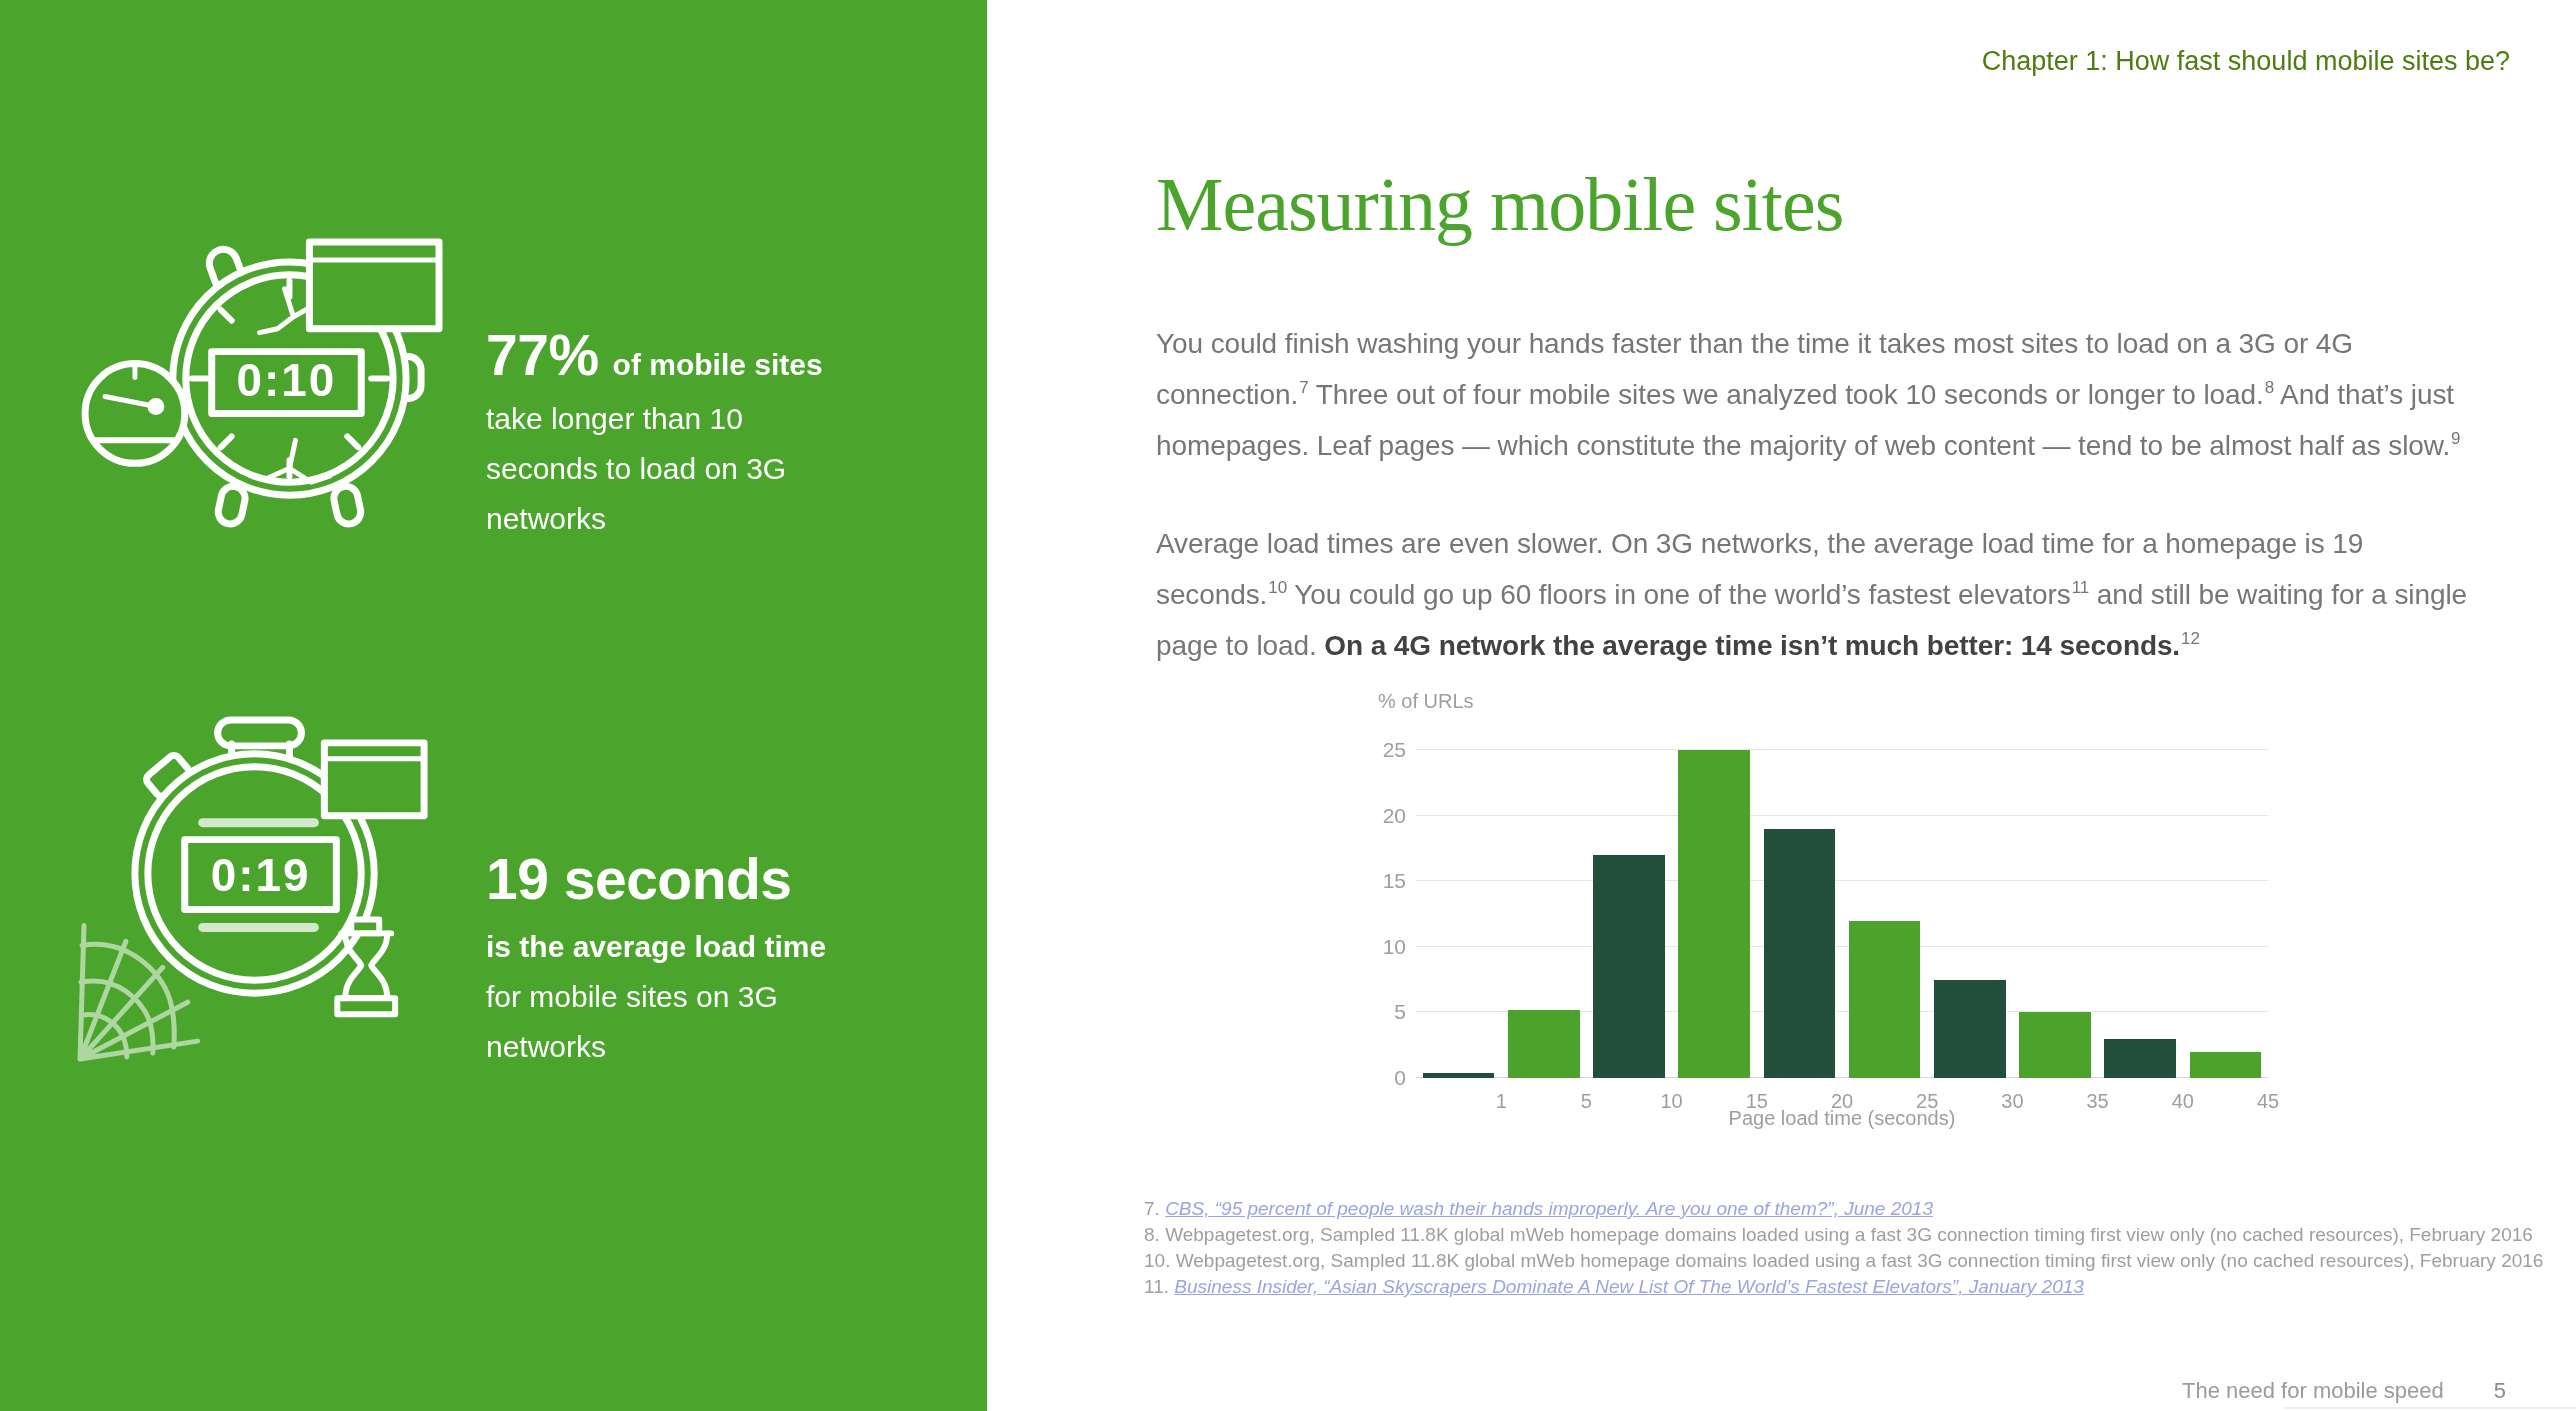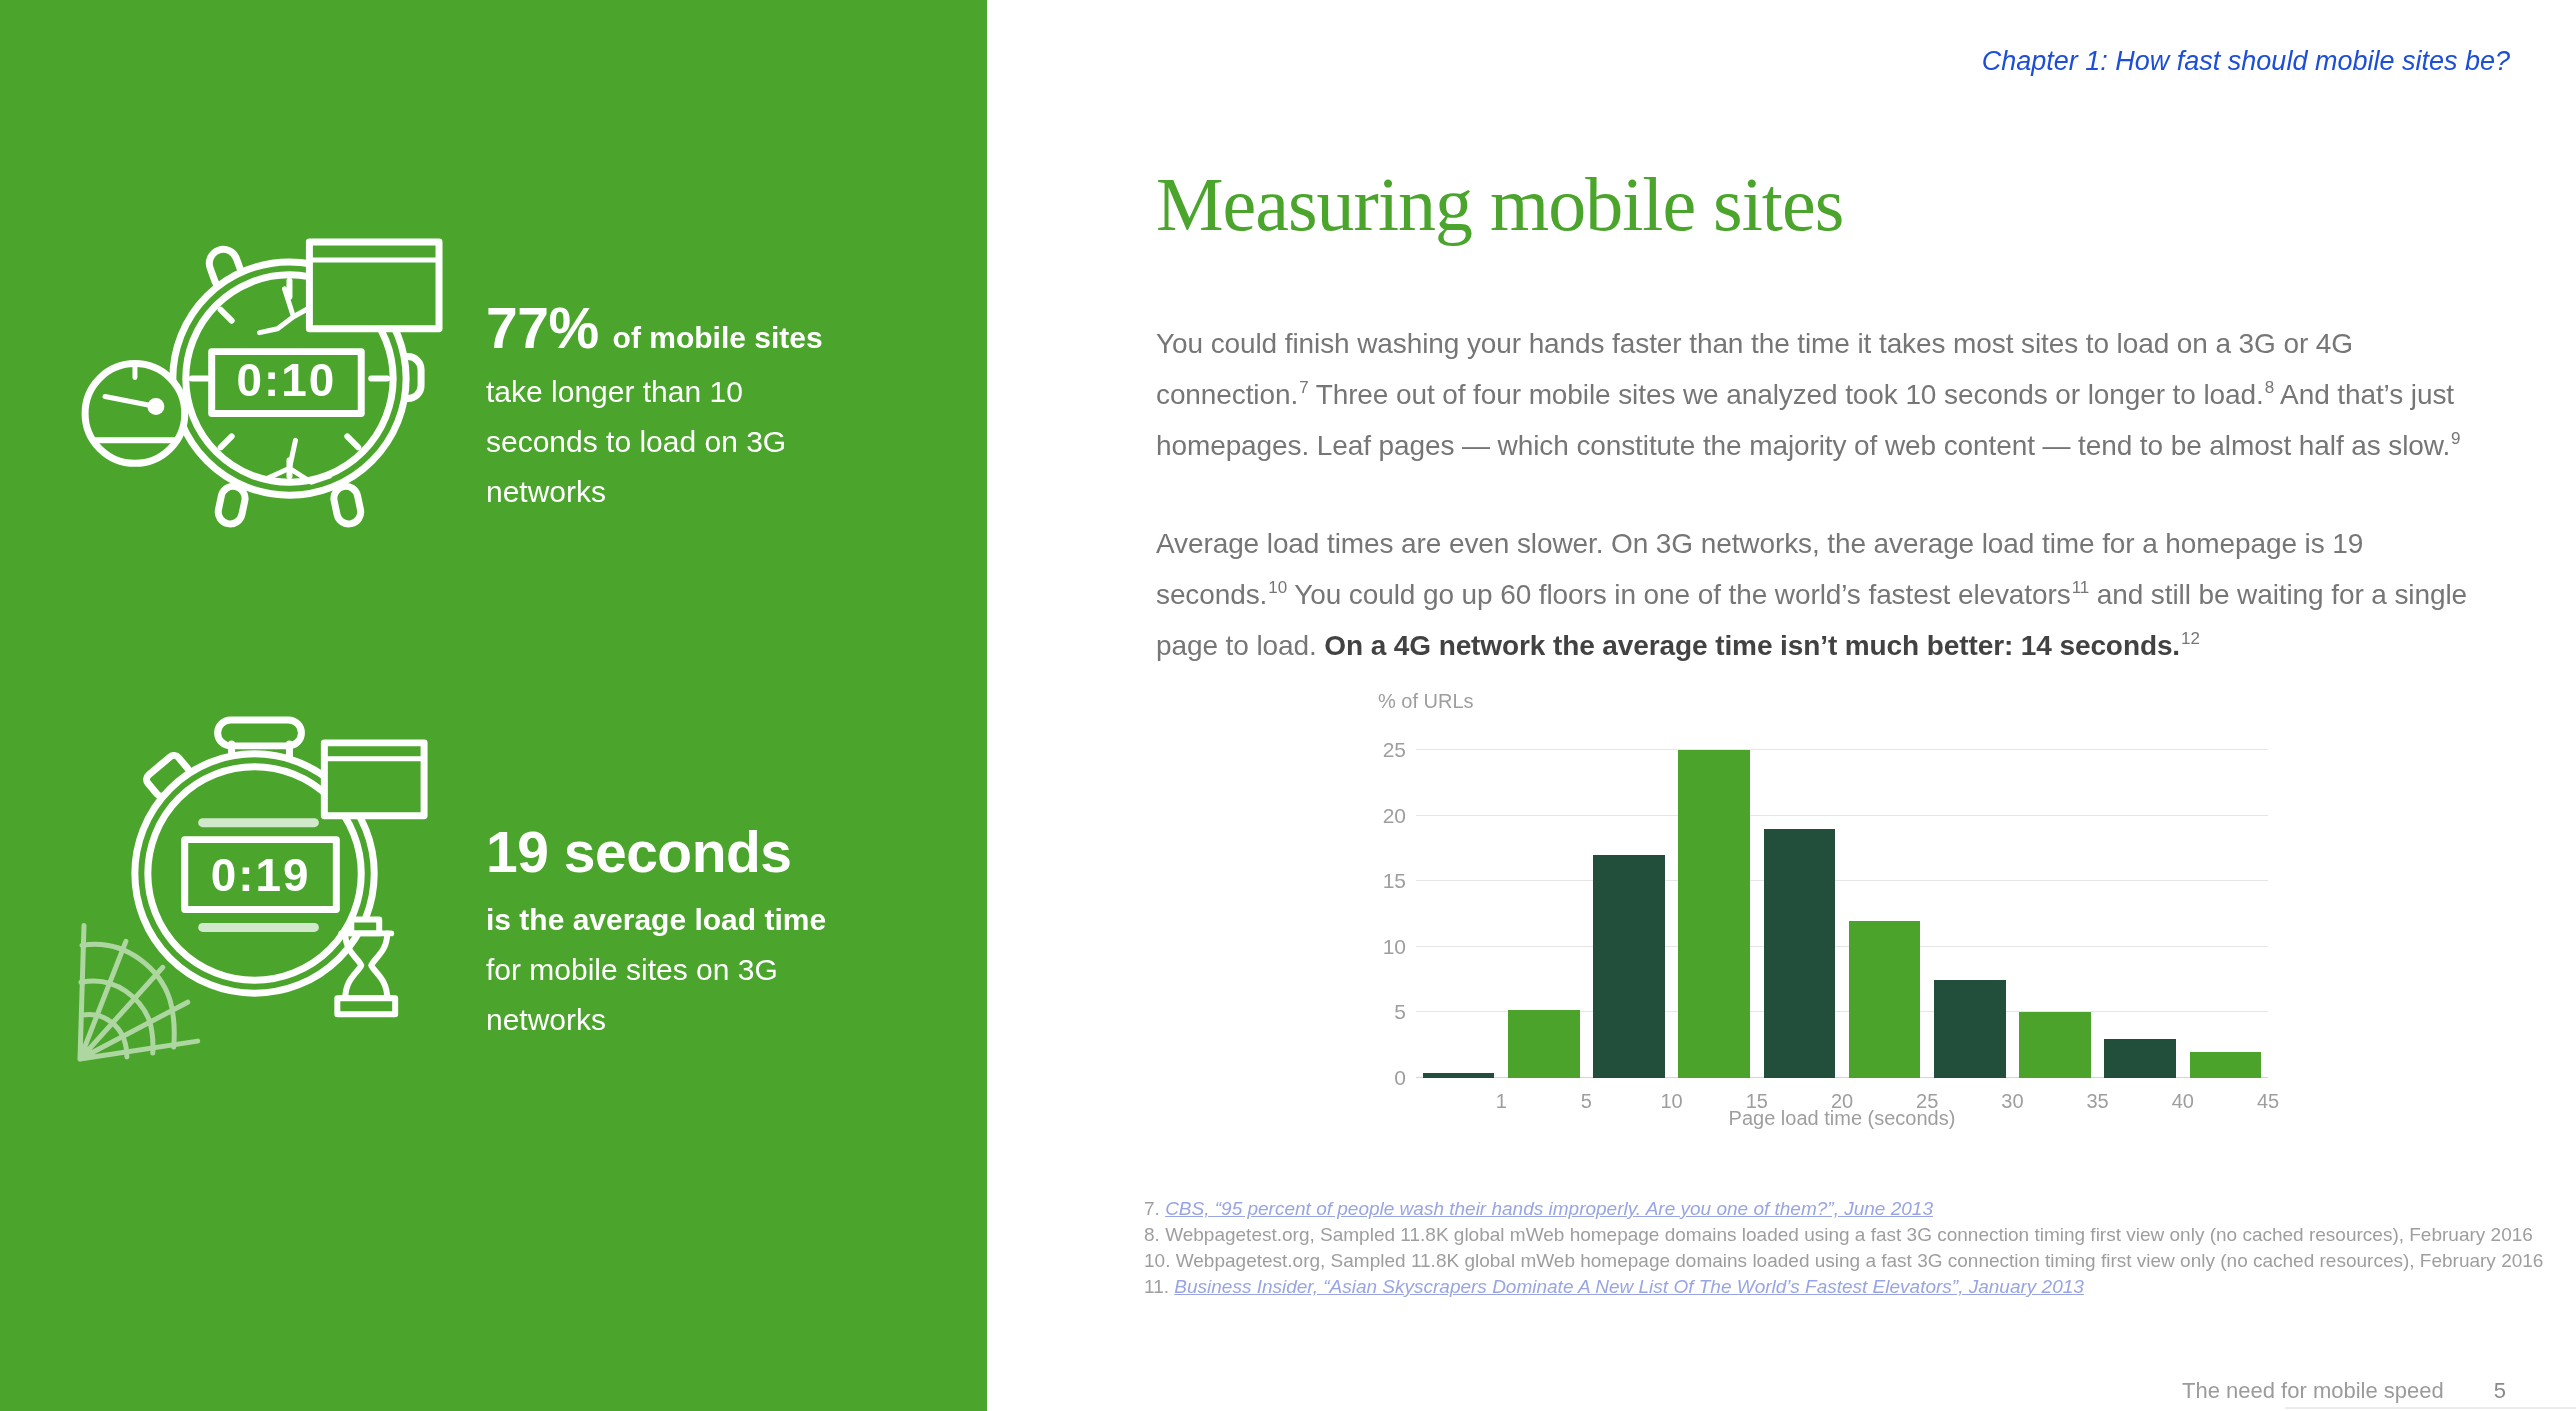--- a/index.html
+++ b/index.html
@@ -4,29 +4,29 @@
 <style>
   * { margin:0; padding:0; box-sizing:border-box; }
   html,body { background:#ffffff; }
   #page {
     position:relative; width:2576px; height:1412px; overflow:hidden;
     font-family:"Liberation Sans","DejaVu Sans",sans-serif; background:#ffffff;
   }
   
   .green-panel { position:absolute; left:0; top:0; width:987px; height:1412px; background:#4BA52C; }
   .illus { position:absolute; }
-  .stat-block { position:absolute; left:486px; color:#ffffff; }
+  .stat-block { position:absolute; left:486px; color:#ffffff;margin-top:27px; }
   .stat-head { display:flex; align-items:baseline; gap:14px; }
   .stat-value { font-size:57px; font-weight:700; letter-spacing:-0.5px; }
   .stat-suffix { font-size:30px; font-weight:700; }
   .stat-sub { font-size:30px; font-weight:700; line-height:50px; margin-top:10px; }
   .stat-line { font-size:30px; font-weight:400; line-height:50px; }
   .stat-lines-tight { margin-top:6px; }
   
-  .chapter-heading { position:absolute; top:46px; right:66px; font-size:27px; font-weight:500; color:#1d4ed8;font-style:italic; }
+  .chapter-heading { position:absolute; top:46px; right:66px; font-size:27px; font-weight:500; color:#4d7c0f; }
   .page-title { position:absolute; left:1156px; top:161px; font-family:"Liberation Serif","DejaVu Serif",serif;
     font-weight:400; font-size:76px; color:#4BA52C; letter-spacing:-1px; }
   .para { position:absolute; left:1156px; width:1318px; font-size:28px; line-height:51px; color:#767676; letter-spacing:-0.1px; }
   .para .b { font-weight:700; color:#424242; }
   .para sup { font-size:17px; position:relative; top:-1px; vertical-align:super; line-height:0; margin-left:1px; }
   #para1 { top:318px; }
   #para2 { top:518px; }
   
   .chart { position:absolute; left:1348px; top:690px; width:902px;margin-left:30px; }
   .chart-ylabel { font-size:20px; color:#9e9e9e; margin-bottom:18px; }

